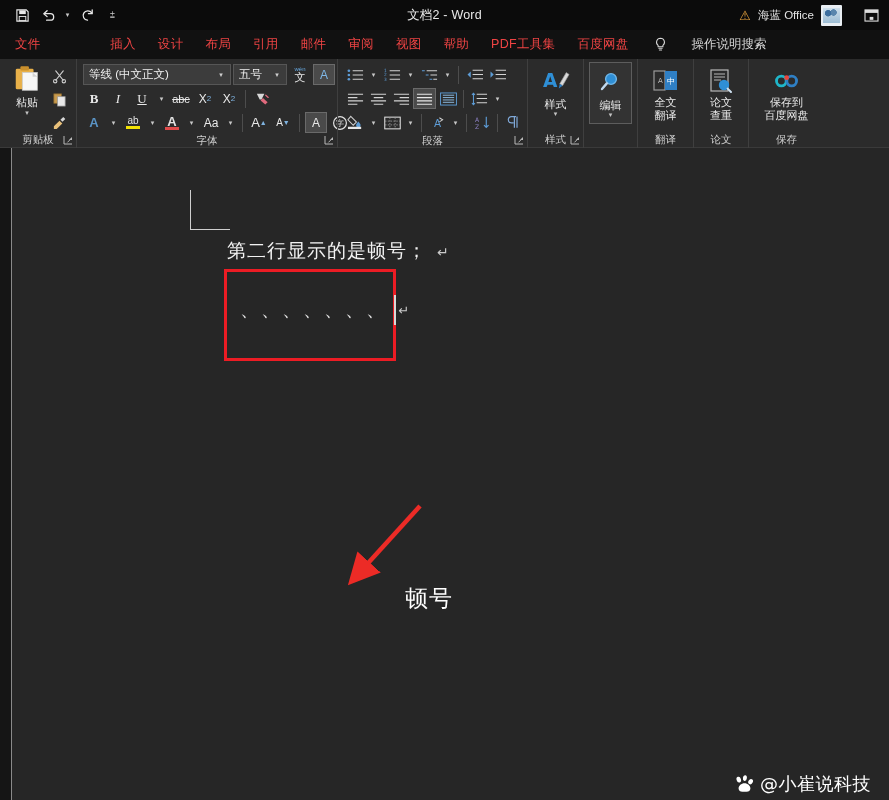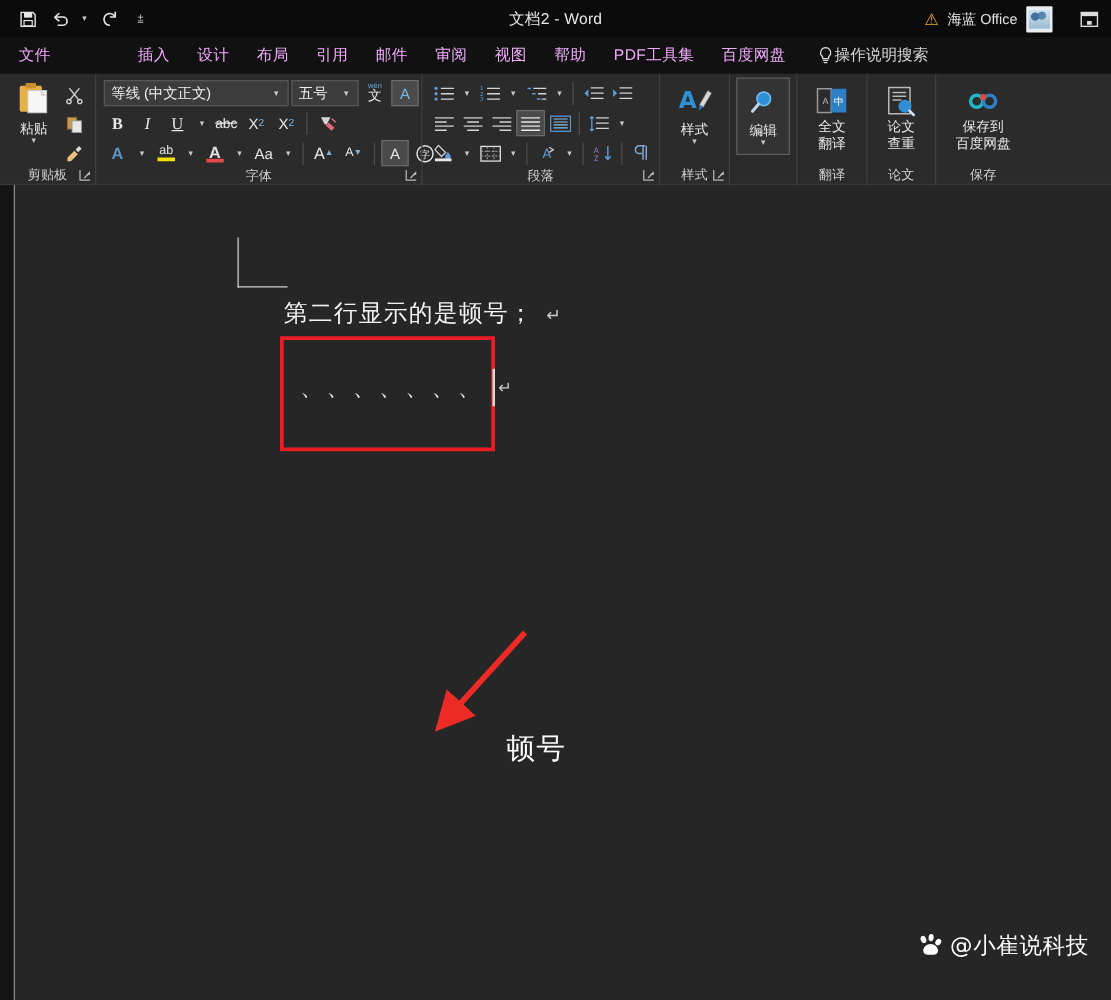--- a/index.html
+++ b/index.html
@@ -57,26 +57,26 @@
 
   
   .tabstrip {
     position: relative; height: 29px; width: 100%;
     background: #111111;
     display: flex; align-items: stretch;
     padding-left: 4px;
   }
   .tab {
     display: flex; align-items: center; padding: 0 11px;
-    color: #f0abfc; font-size: 12.5px; letter-spacing: .3px;
+    color: #ef4444; font-size: 12.5px; letter-spacing: .3px;
     white-space: nowrap;
   }
   .tab.active { background: #2b2b2b; color: #ffffff; margin-top: 44px; }
   .tellme {
-    display: flex; align-items: center; gap: 1px; padding-left: 14px;
+    display: flex; align-items: center; gap: 25px; padding-left: 14px;
     color: #d9d9d9; font-size: 12.5px; white-space: nowrap;
   }
   .bulb { width: 13px; height: 15px; display:block; }
 
   
   .ribbon {
     position: relative; width: 100%; height: 89px;
     background: #2b2b2b;
     display: flex; align-items: stretch;
     border-bottom: 1px solid #3a3a3a;
@@ -190,21 +190,21 @@
   .ret-mk { color: #c9c9c9; font-size: 13px; }
   .annot-label {
     position: absolute; left: 393px; top: 435px;
     color: #ffffff; font-size: 23px; font-family: Liberation Mono, monospace;
     letter-spacing: 1px;
   }
   .arrow-svg { position: absolute; left: 330px; top: 352px; }
 
   
   .watermark {
-    position: absolute; right: 18px; bottom: 32px;
+    position: absolute; right: 18px; bottom: 4px;
     display: flex; align-items: center; gap: 5px;
     color: #ffffff; font-size: 18px; font-family: "DejaVu Sans", sans-serif;
     letter-spacing: .5px;
   }
   .paw { width: 21px; height: 20px; display:block; }
 </style>
 </head>
 <body>
 
 <div id="app">

